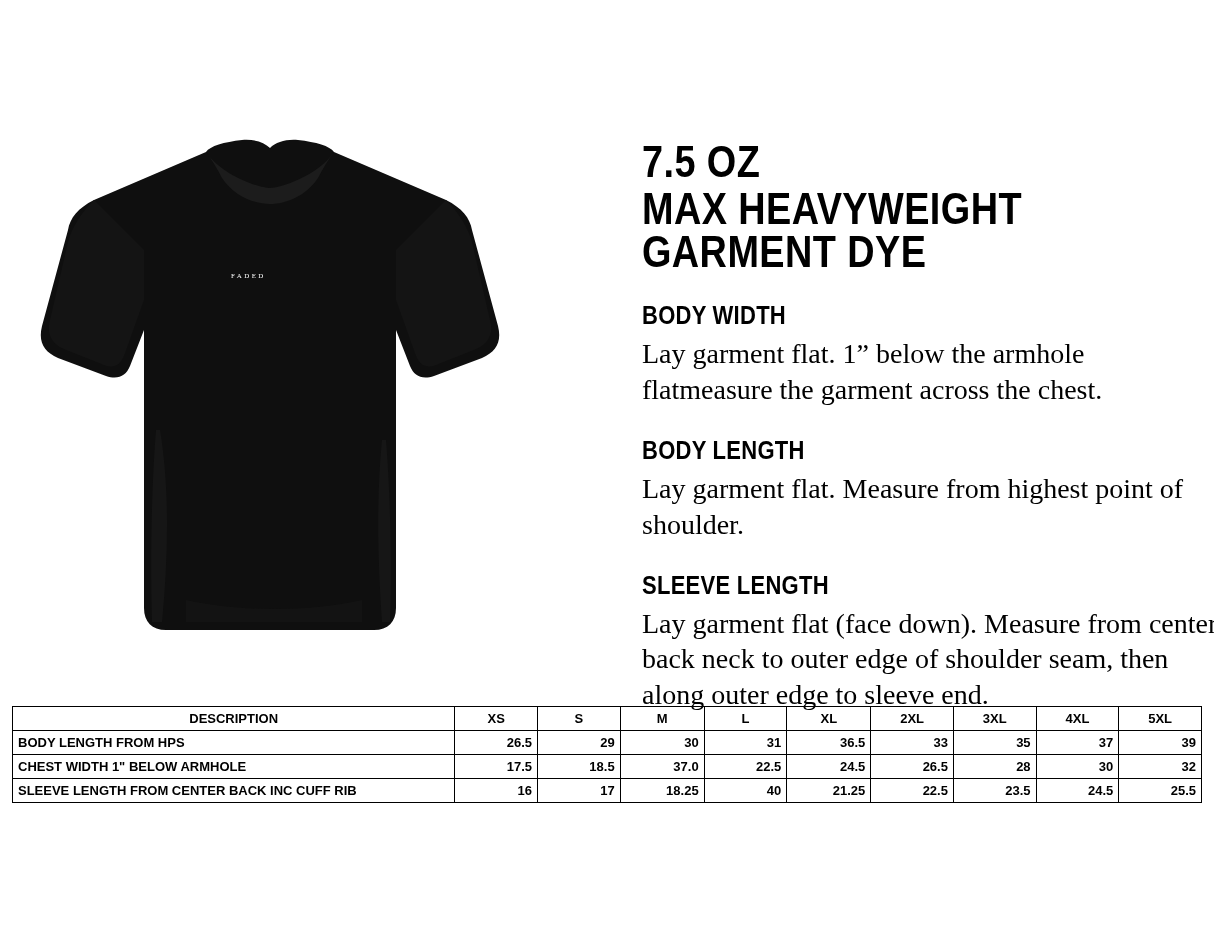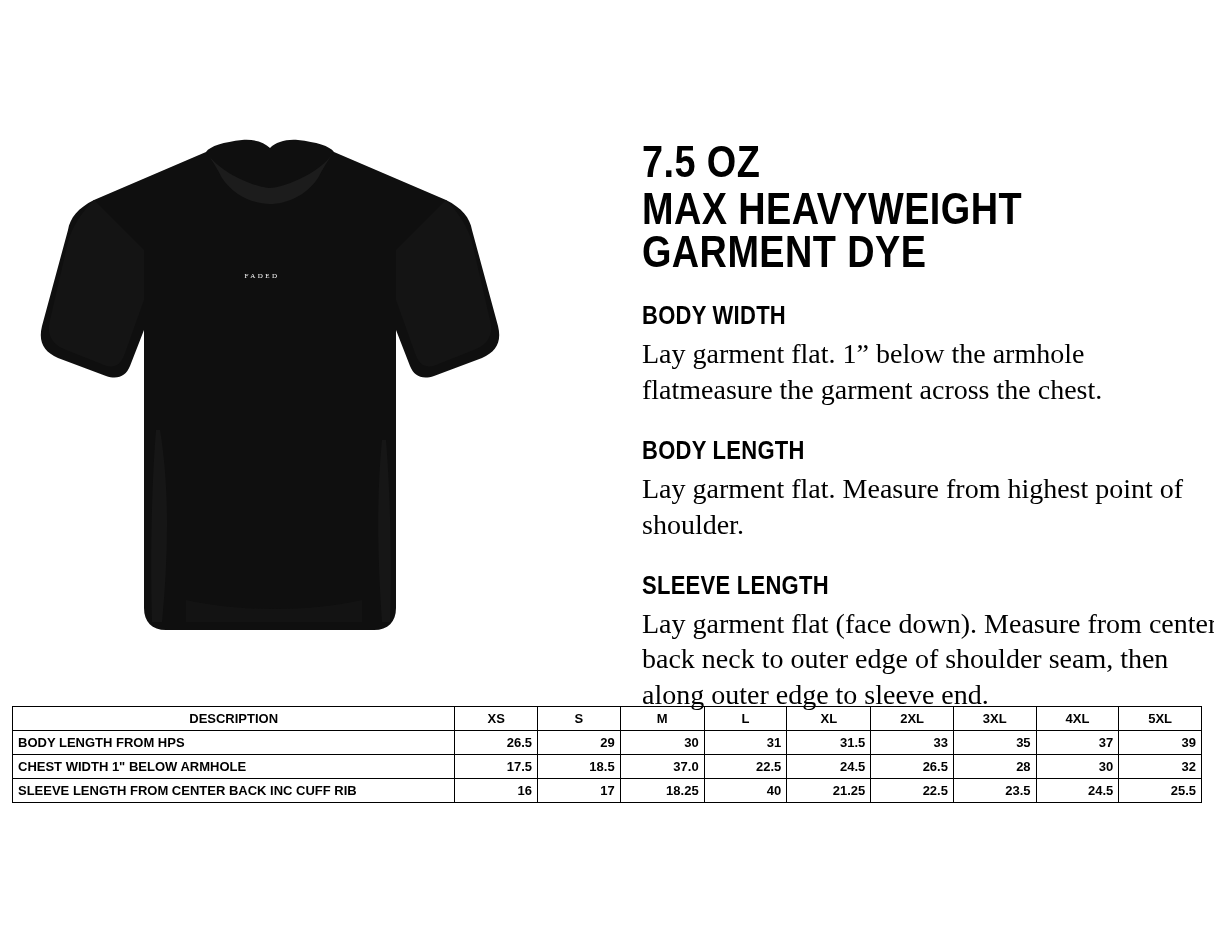--- a/index.html
+++ b/index.html
@@ -30,21 +30,21 @@
     top: 20px;
     width: 520px;
     height: 520px;
   }
   .shirt-svg { display: block; width: 100%; height: 100%; }
   .brand-tag {
     position: absolute;
     left: 231px;
     top: 162px;
     width: 62px;
-    text-align: center;
+    text-align: left;
     color: #ffffff;
     font-size: 7px;
     letter-spacing: 2.4px;
     font-family: "Liberation Serif", serif;
     pointer-events: none;
   }
 
   
   .info {
     position: absolute;
@@ -207,21 +207,21 @@
         <th class="size-head">5XL</th>
       </tr>
     </thead>
     <tbody>
       <tr>
         <td class="row-label">BODY LENGTH FROM HPS</td>
         <td class="num">26.5</td>
         <td class="num">29</td>
         <td class="num">30</td>
         <td class="num">31</td>
-        <td class="num">31.5</td>
+        <td class="num">36.5</td>
         <td class="num">33</td>
         <td class="num">35</td>
         <td class="num">37</td>
         <td class="num">39</td>
       </tr>
       <tr>
         <td class="row-label">CHEST WIDTH 1" BELOW ARMHOLE</td>
         <td class="num">17.5</td>
         <td class="num">18.5</td>
         <td class="num">37.0</td>

